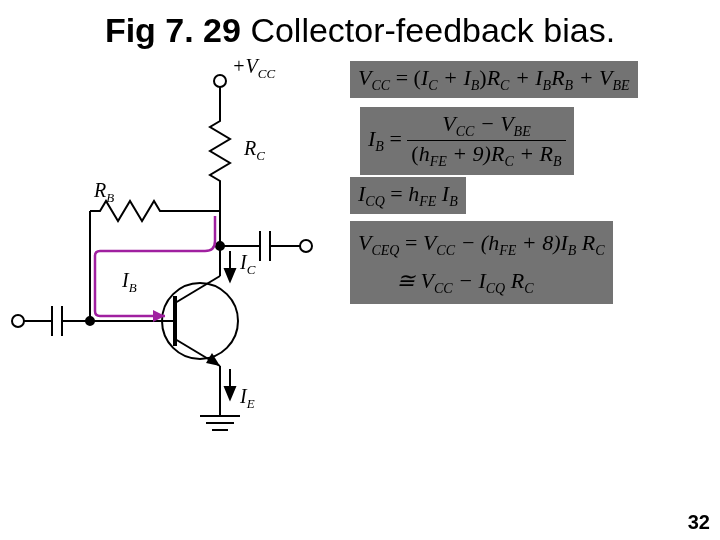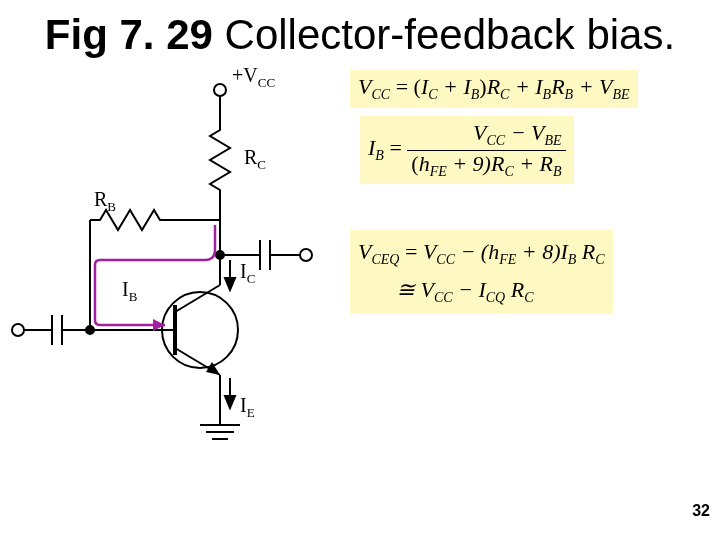--- a/index.html
+++ b/index.html
@@ -1,26 +1,26 @@
 <!DOCTYPE html>
 <html><head>
 <meta charset="utf-8">
 <style>
   html,body{margin:0;padding:0;width:720px;height:540px;background:#fff;font-family:Verdana,Arial,sans-serif;overflow:hidden}
-  .title{font-size:42px;text-align:center;padding:10px 0 0 0;line-height:1.2}
+  .title{font-size:34px;text-align:center;padding:10px 0 0 0;line-height:1.2}
   .title .fig{font-weight:bold}
   .content{position:relative;width:720px;height:440px}
-  .eq{position:absolute;background:#fef9c3;padding:4px 8px;font-family:'Times New Roman',serif;font-size:22px;font-style:italic;white-space:nowrap}
+  .eq{position:absolute;background:#737373;padding:4px 8px;font-family:'Times New Roman',serif;font-size:22px;font-style:italic;white-space:nowrap}
   .eq .rm{font-style:normal}
   .eq sub{font-size:14px;font-style:italic}
-  .frac{display:inline-block;text-align:right;vertical-align:middle;font-style:italic}
+  .frac{display:inline-block;text-align:center;vertical-align:middle;font-style:italic}
   .frac .num{display:block;border-bottom:1.5px solid #000;padding:0 4px}
   .frac .den{display:block;padding:0 4px}
-  .pagenum{position:absolute;right:10px;bottom:20px;font-size:16px;font-weight:bold}
-  .lbl{position:absolute;font-family:'Times New Roman',serif;font-size:20px}
+  .pagenum{position:absolute;right:10px;bottom:6px;font-size:20px;font-weight:bold}
+  .lbl{position:absolute;font-family:'Times New Roman',serif;font-style:italic;font-size:20px}
   .lbl sub{font-size:13px}
   svg{position:absolute;left:0;top:0}
 </style>
 </head>
 <body>
 
 <div class="title">
   <span class="fig">Fig 7. 29</span><span> Collector-feedback bias.</span>
 </div>
 
@@ -96,20 +96,23 @@
   </div>
 
   <div class="eq" style="left:360px;top:56px">
     <span>I</span><sub>B</sub><span class="rm"> = </span>
     <span class="frac">
       <span class="num"><span>V</span><sub>CC</sub><span> − V</span><sub>BE</sub></span>
       <span class="den"><span class="rm">(</span><span>h</span><sub>FE</sub><span> + 9)R</span><sub>C</sub><span> + R</span><sub>B</sub></span>
     </span>
   </div>
 
+  <div class="eq" style="left:350px;top:126px">
+    <span>I</span><sub>CQ</sub><span class="rm"> = </span><span>h</span><sub>FE</sub><span> I</span><sub>B</sub>
+  </div>
 
   <div class="eq" style="left:350px;top:170px;line-height:1.6">
     <span>V</span><sub>CEQ</sub><span class="rm"> = </span><span>V</span><sub>CC</sub><span> − (h</span><sub>FE</sub><span> + 8)I</span><sub>B</sub><span> R</span><sub>C</sub><br>
     &nbsp;&nbsp;&nbsp;&nbsp;&nbsp;&nbsp;&nbsp;<span>≅ V</span><sub>CC</sub><span> − I</span><sub>CQ</sub><span> R</span><sub>C</sub>
   </div>
 
 </div>
 
 <div class="pagenum">32</div>
 

